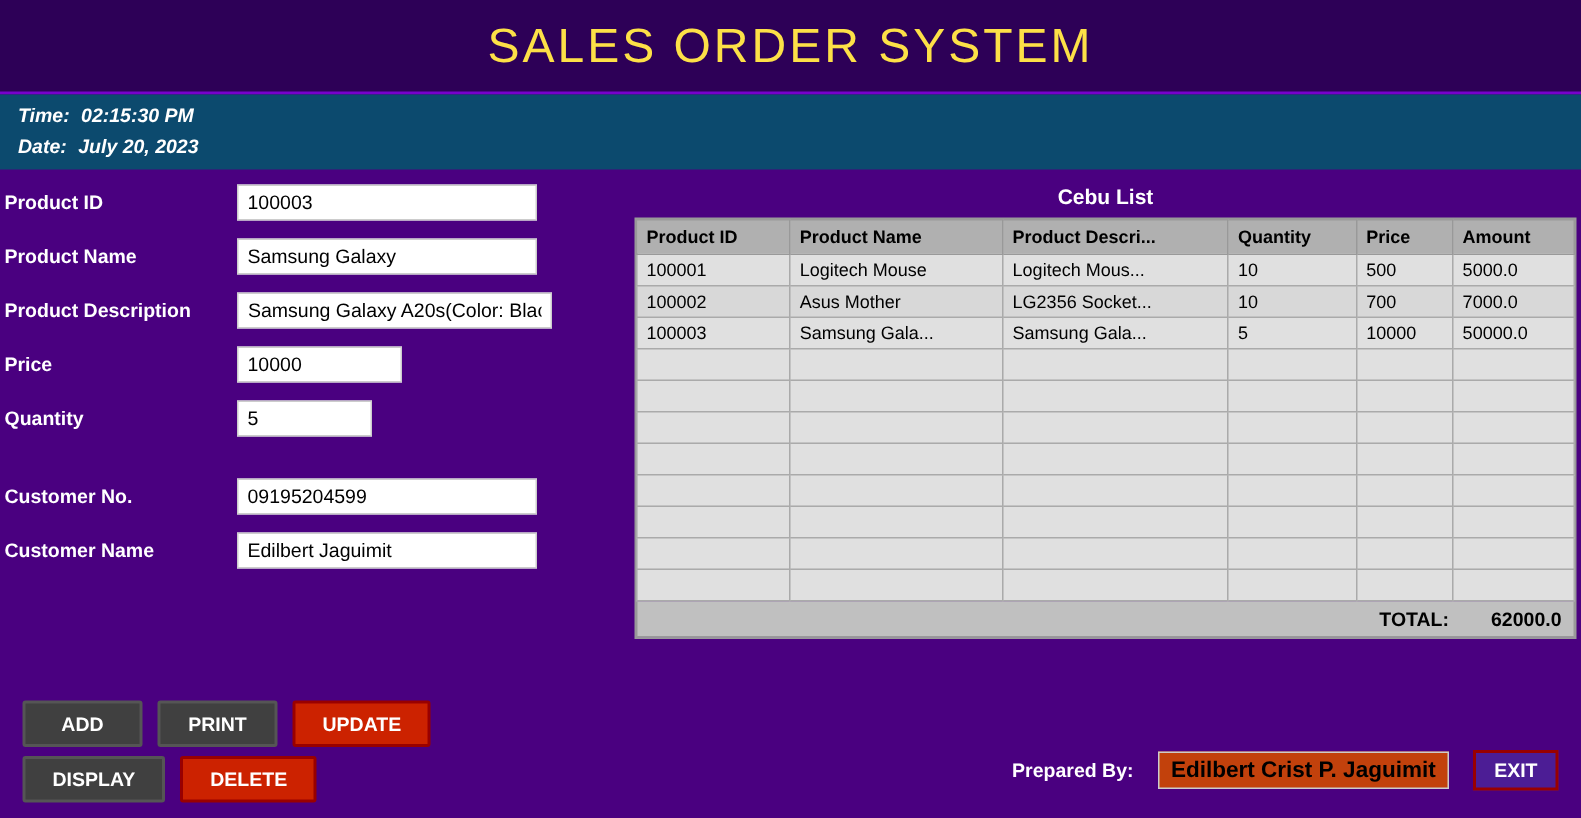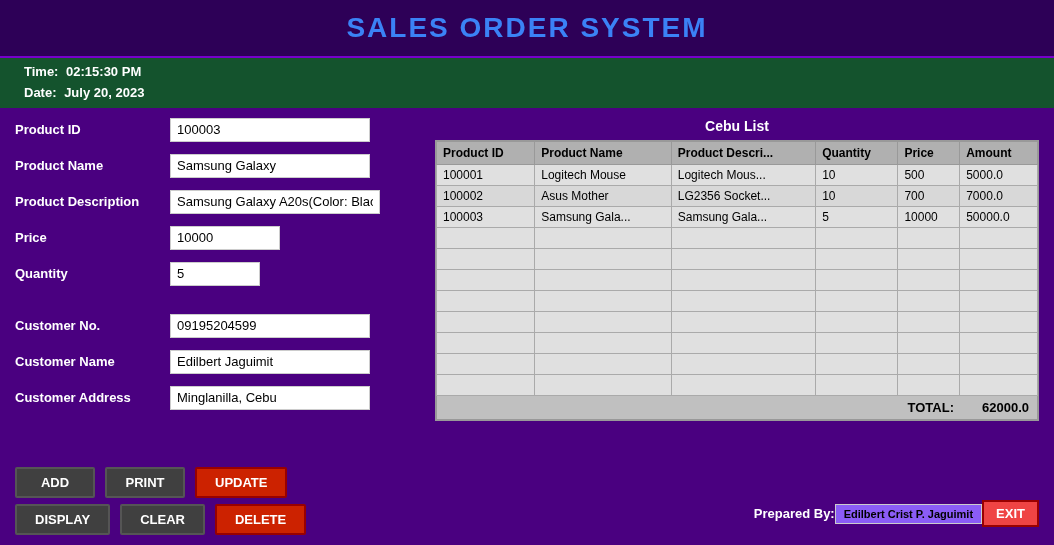--- a/index.html
+++ b/index.html
@@ -13,40 +13,41 @@
     }
 
     
     .header {
       background: #2d0057;
       text-align: center;
       padding: 12px 0;
       border-bottom: 2px solid #7700cc;
     }
     .header h1 {
-      color: #3b82f6;
-      font-size: 28px;
-      font-weight: 700;
+      color: #fde047;
+      font-size: 32px;
+      font-weight: 400;
       letter-spacing: 2px;
     }
 
     
     .datetime-bar {
-      background: #14532d;
-      padding: 4px 24px;
+      background: #0c4a6e;
+      padding: 4px 12px;
       color: white;
       font-size: 13px;
       line-height: 1.6;
+      font-style: italic;
     }
     .datetime-bar span { font-weight: bold; margin-right: 4px; }
 
     
     .main-content {
       display: flex;
-      padding: 10px 15px;
+      padding: 10px 3px;
       gap: 20px;
     }
 
     
     .form-panel {
       width: 400px;
       flex-shrink: 0;
     }
 
     .form-group {
@@ -185,40 +186,40 @@
       border-color: #990000;
     }
 
     
     .footer-prepared {
       position: absolute;
       bottom: 18px;
       right: 15px;
       display: flex;
       align-items: center;
-      gap: 0;
+      gap: 16px;
     }
 
     .prepared-label {
       color: white;
       font-weight: bold;
       font-size: 13px;
     }
 
     .prepared-value {
-      background: #8b5cf6;
+      background: #c2410c;
       border: 1px solid #ccc;
       padding: 3px 8px;
-      font-size: 11px;
+      font-size: 15px;
       color: #000;
       font-weight: bold;
     }
 
     .btn-exit {
-      background: #ef4444;
+      background: #4c1d95;
       color: white;
       border: 2px solid #990000;
       padding: 4px 12px;
       font-weight: bold;
       font-size: 13px;
       cursor: pointer;
     }
 
     .table-container {
       border: 1px solid #999;
@@ -281,24 +282,20 @@
     <div class="form-group">
       <label class="form-label">Customer No.</label>
       <input class="form-input" type="text" value="09195204599" style="">
     </div>
 
     <div class="form-group">
       <label class="form-label">Customer Name</label>
       <input class="form-input" type="text" value="Edilbert Jaguimit" style="">
     </div>
 
-    <div class="form-group">
-      <label class="form-label">Customer Address</label>
-      <input class="form-input" type="text" value="Minglanilla, Cebu" style="">
-    </div>
 
   </div>
 
   <div class="order-panel">
     <div class="order-panel-title">Cebu List</div>
 
     <div class="table-container">
       <table class="order-table">
         <thead>
           <tr>
@@ -411,21 +408,20 @@
 </div>
 
 <div class="button-area">
   <div class="button-row">
     <button class="btn btn-gray">ADD</button>
     <button class="btn btn-gray">PRINT</button>
     <button class="btn btn-red">UPDATE</button>
   </div>
   <div class="button-row">
     <button class="btn btn-gray">DISPLAY</button>
-    <button class="btn btn-gray">CLEAR</button>
     <button class="btn btn-red">DELETE</button>
   </div>
 </div>
 
 <div class="footer-prepared">
   <span class="prepared-label">Prepared By:</span>
   <span class="prepared-value">Edilbert Crist P. Jaguimit</span>
   <button class="btn-exit">EXIT</button>
 </div>
 

